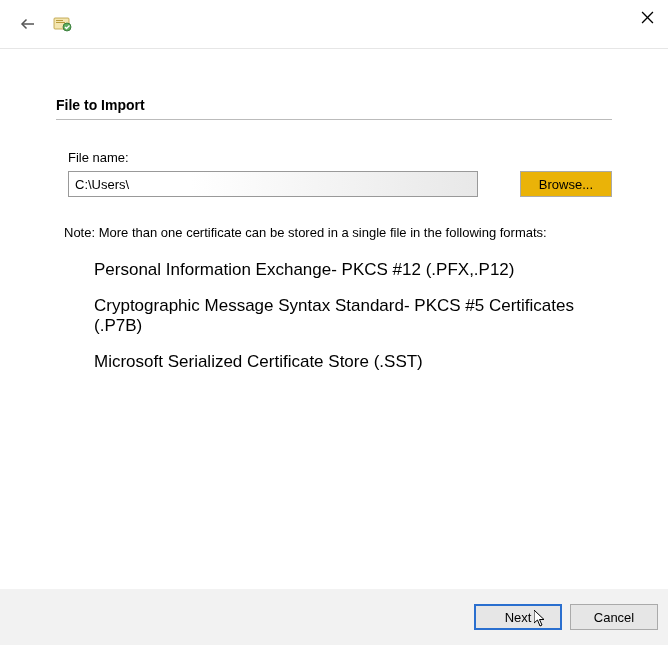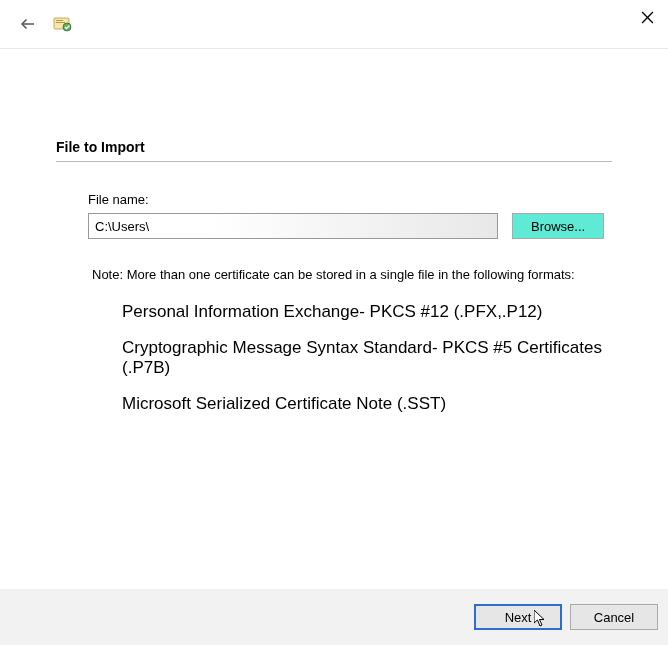--- a/index.html
+++ b/index.html
@@ -59,67 +59,67 @@
       border-top: 1px solid #e6e6e6;
       margin: 0;
     }
     .content {
       padding: 48px 56px 0 56px;
     }
     .heading {
       font-weight: 600;
       font-size: 14px;
       margin-bottom: 6px;
-      margin-top: 42px;
     }
     .subheading {
       font-size: 13px;
       margin-left: 20px;
       margin-bottom: 16px;
     }
     .hr-inset {
       border: none;
       border-top: 1px solid #bbb;
       margin-bottom: 30px;
     }
     .field-block {
-      margin-left: 32px;
+      margin-left: 12px;
     }
     .field-label {
       font-size: 13px;
       margin-bottom: 6px;
     }
     .field-row {
       display: flex;
       gap: 14px;
       align-items: center;
       margin-bottom: 28px;
+      justify-content: space-between;
     }
     .file-input {
       flex: 0 0 410px;
       height: 26px;
       border: 1px solid #999;
       padding: 2px 6px;
       font-family: inherit;
       font-size: 13px;
       background: linear-gradient(to right, #fff 0%, #fff 30%, #e8e8e8 100%);
       color: #000;
     }
     .browse-btn {
       height: 26px;
       padding: 0 18px;
       border: 1px solid #aaa;
-      background: #5eead4;
+      background: #eab308;
       font-family: inherit;
       font-size: 13px;
       cursor: pointer;
       min-width: 88px;
     }
     .note-block {
-      margin-left: 36px;
+      margin-left: 8px;
     }
     .note {
       font-size: 13px;
       margin-bottom: 20px;
     }
     .format-item {
       font-size: 17px;
       margin-left: 30px;
       margin-bottom: 16px;
     }
@@ -194,21 +194,21 @@
     <div class="field-row">
       <input type="text" class="file-input" value="C:\Users\" style="">
       <button class="browse-btn">Browse...</button>
     </div>
   </div>
 
   <div class="note-block">
     <div class="note">Note:  More than one certificate can be stored in a single file in the following formats:</div>
     <div class="format-item">Personal Information Exchange- PKCS #12 (.PFX,.P12)</div>
     <div class="format-item">Cryptographic Message Syntax Standard- PKCS #5 Certificates (.P7B)</div>
-    <div class="format-item">Microsoft Serialized Certificate Note (.SST)</div>
+    <div class="format-item">Microsoft Serialized Certificate Store (.SST)</div>
   </div>
 </div>
 
 <div class="footer">
   <button class="footer-btn primary">Next</button>
   <button class="footer-btn">Cancel</button>
 </div>
 
 <div class="cursor">
   <svg width="14" height="18" viewBox="0 0 14 18">

